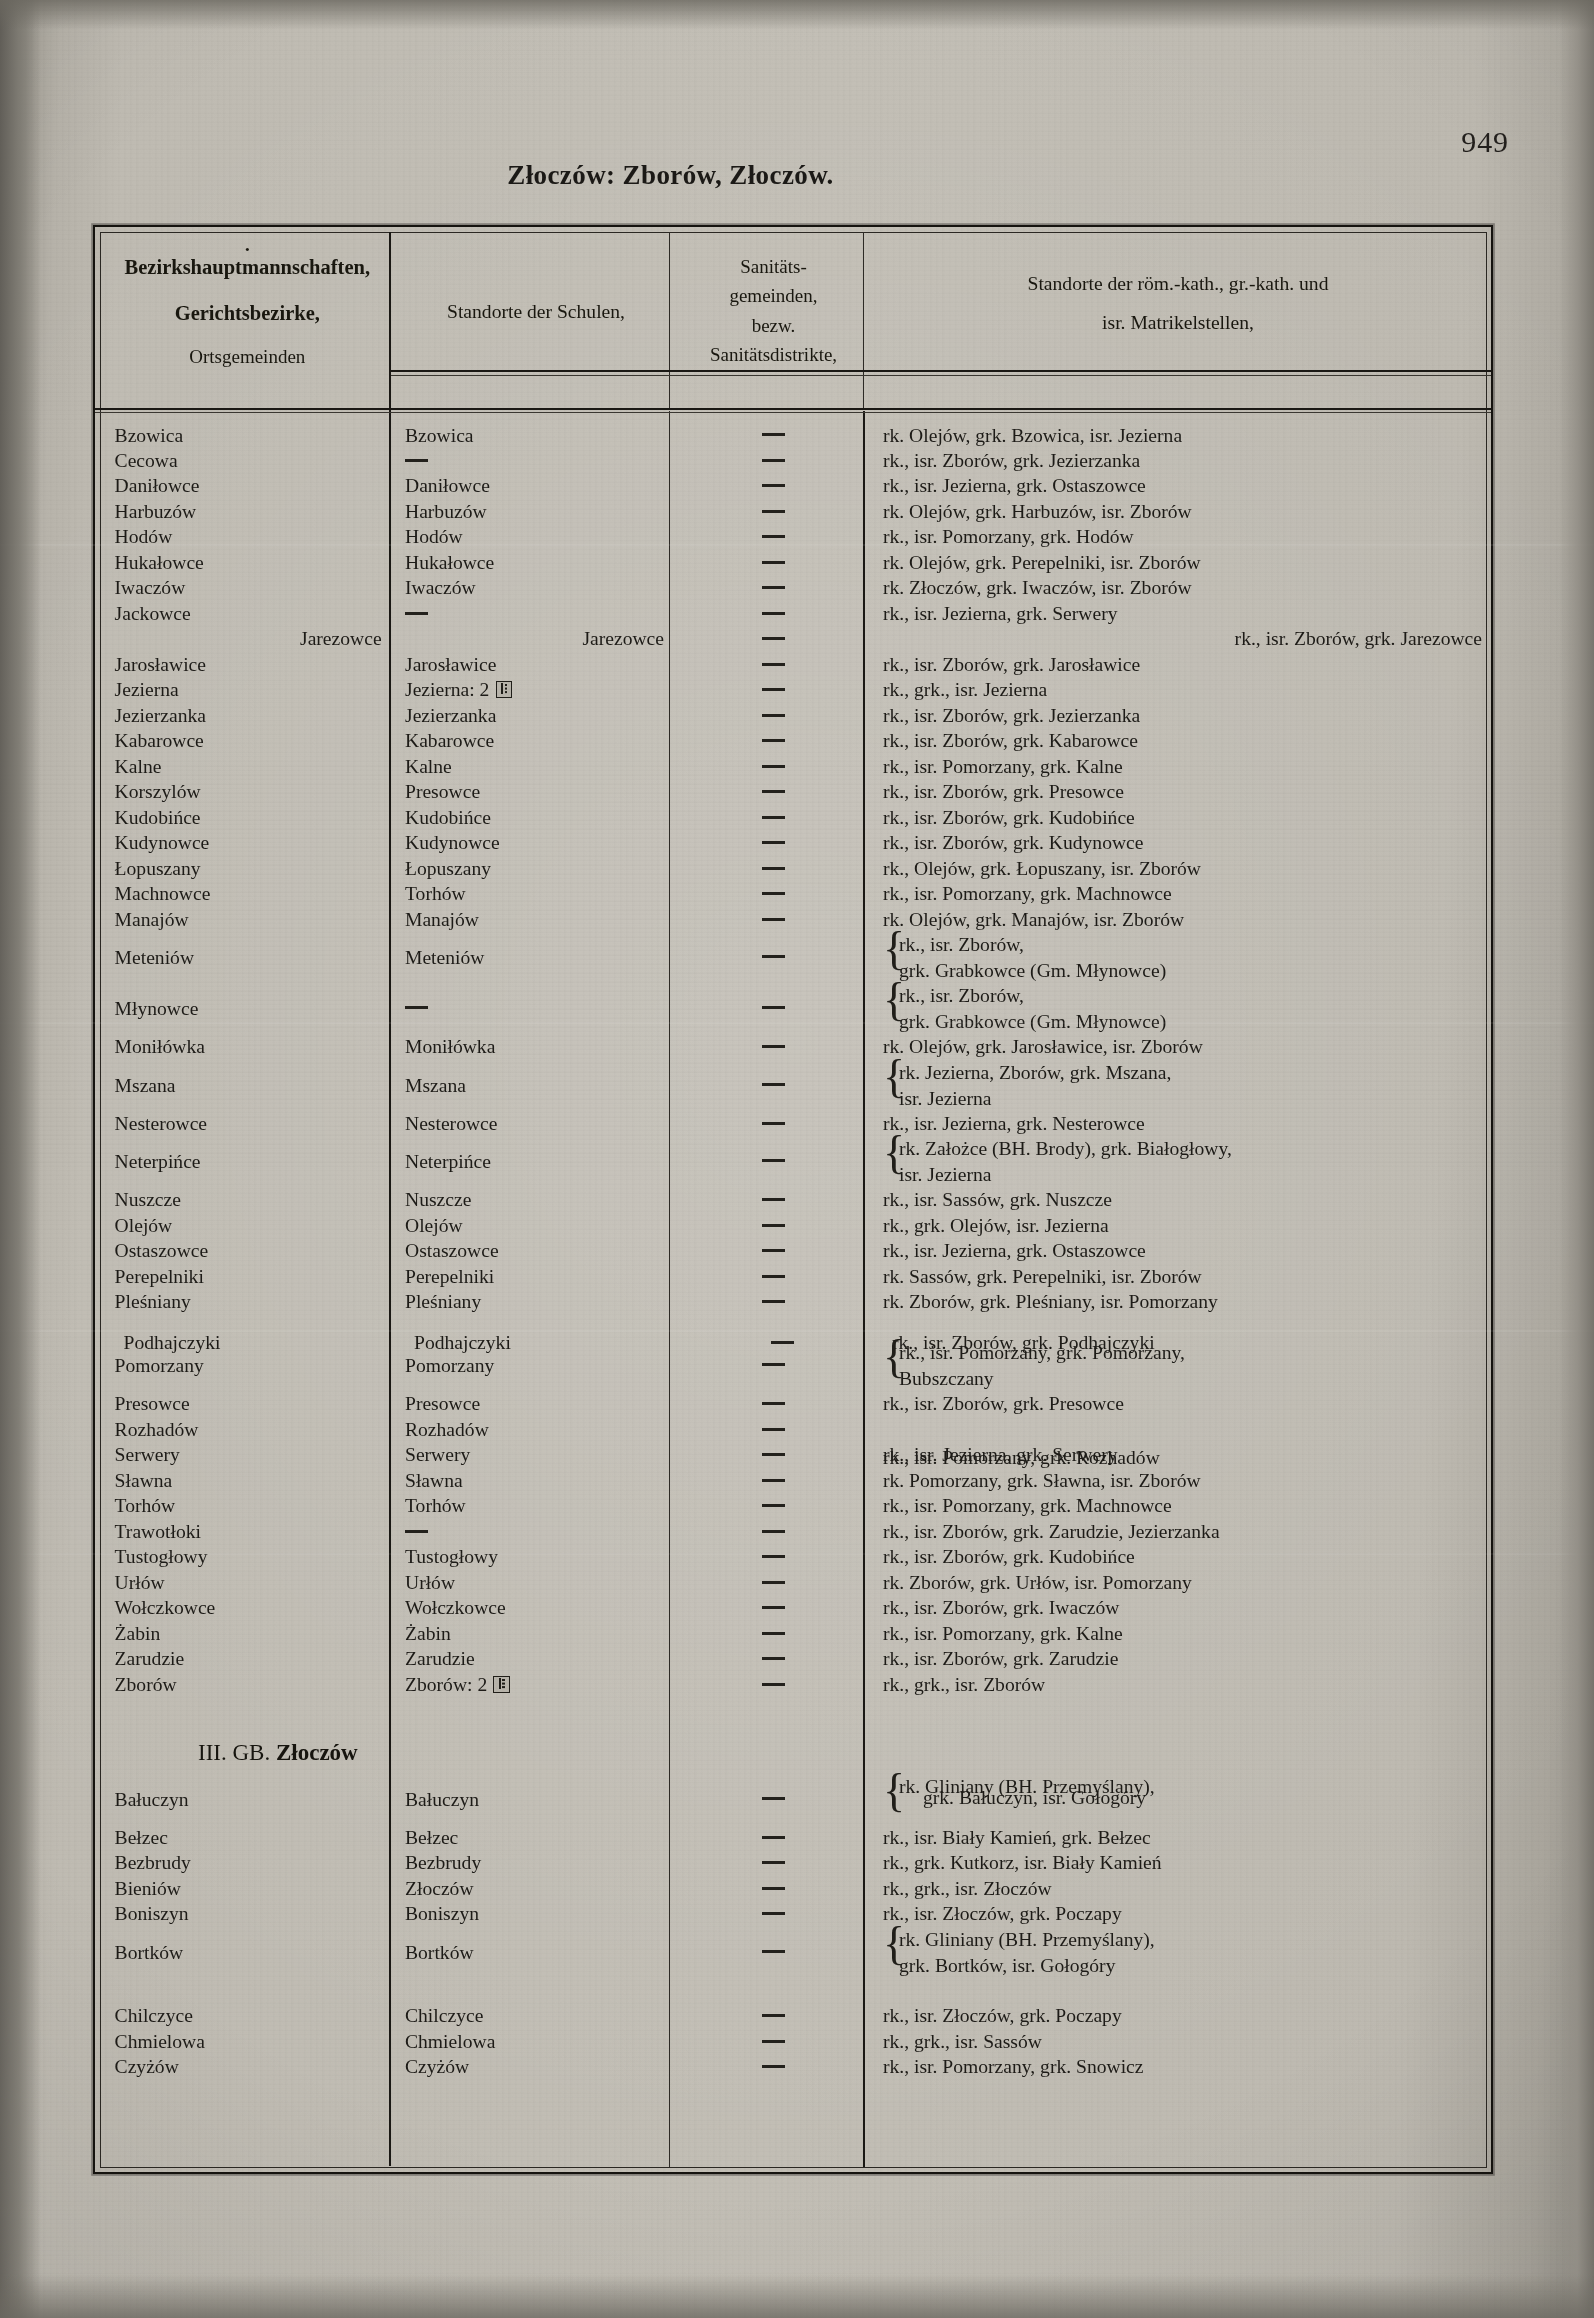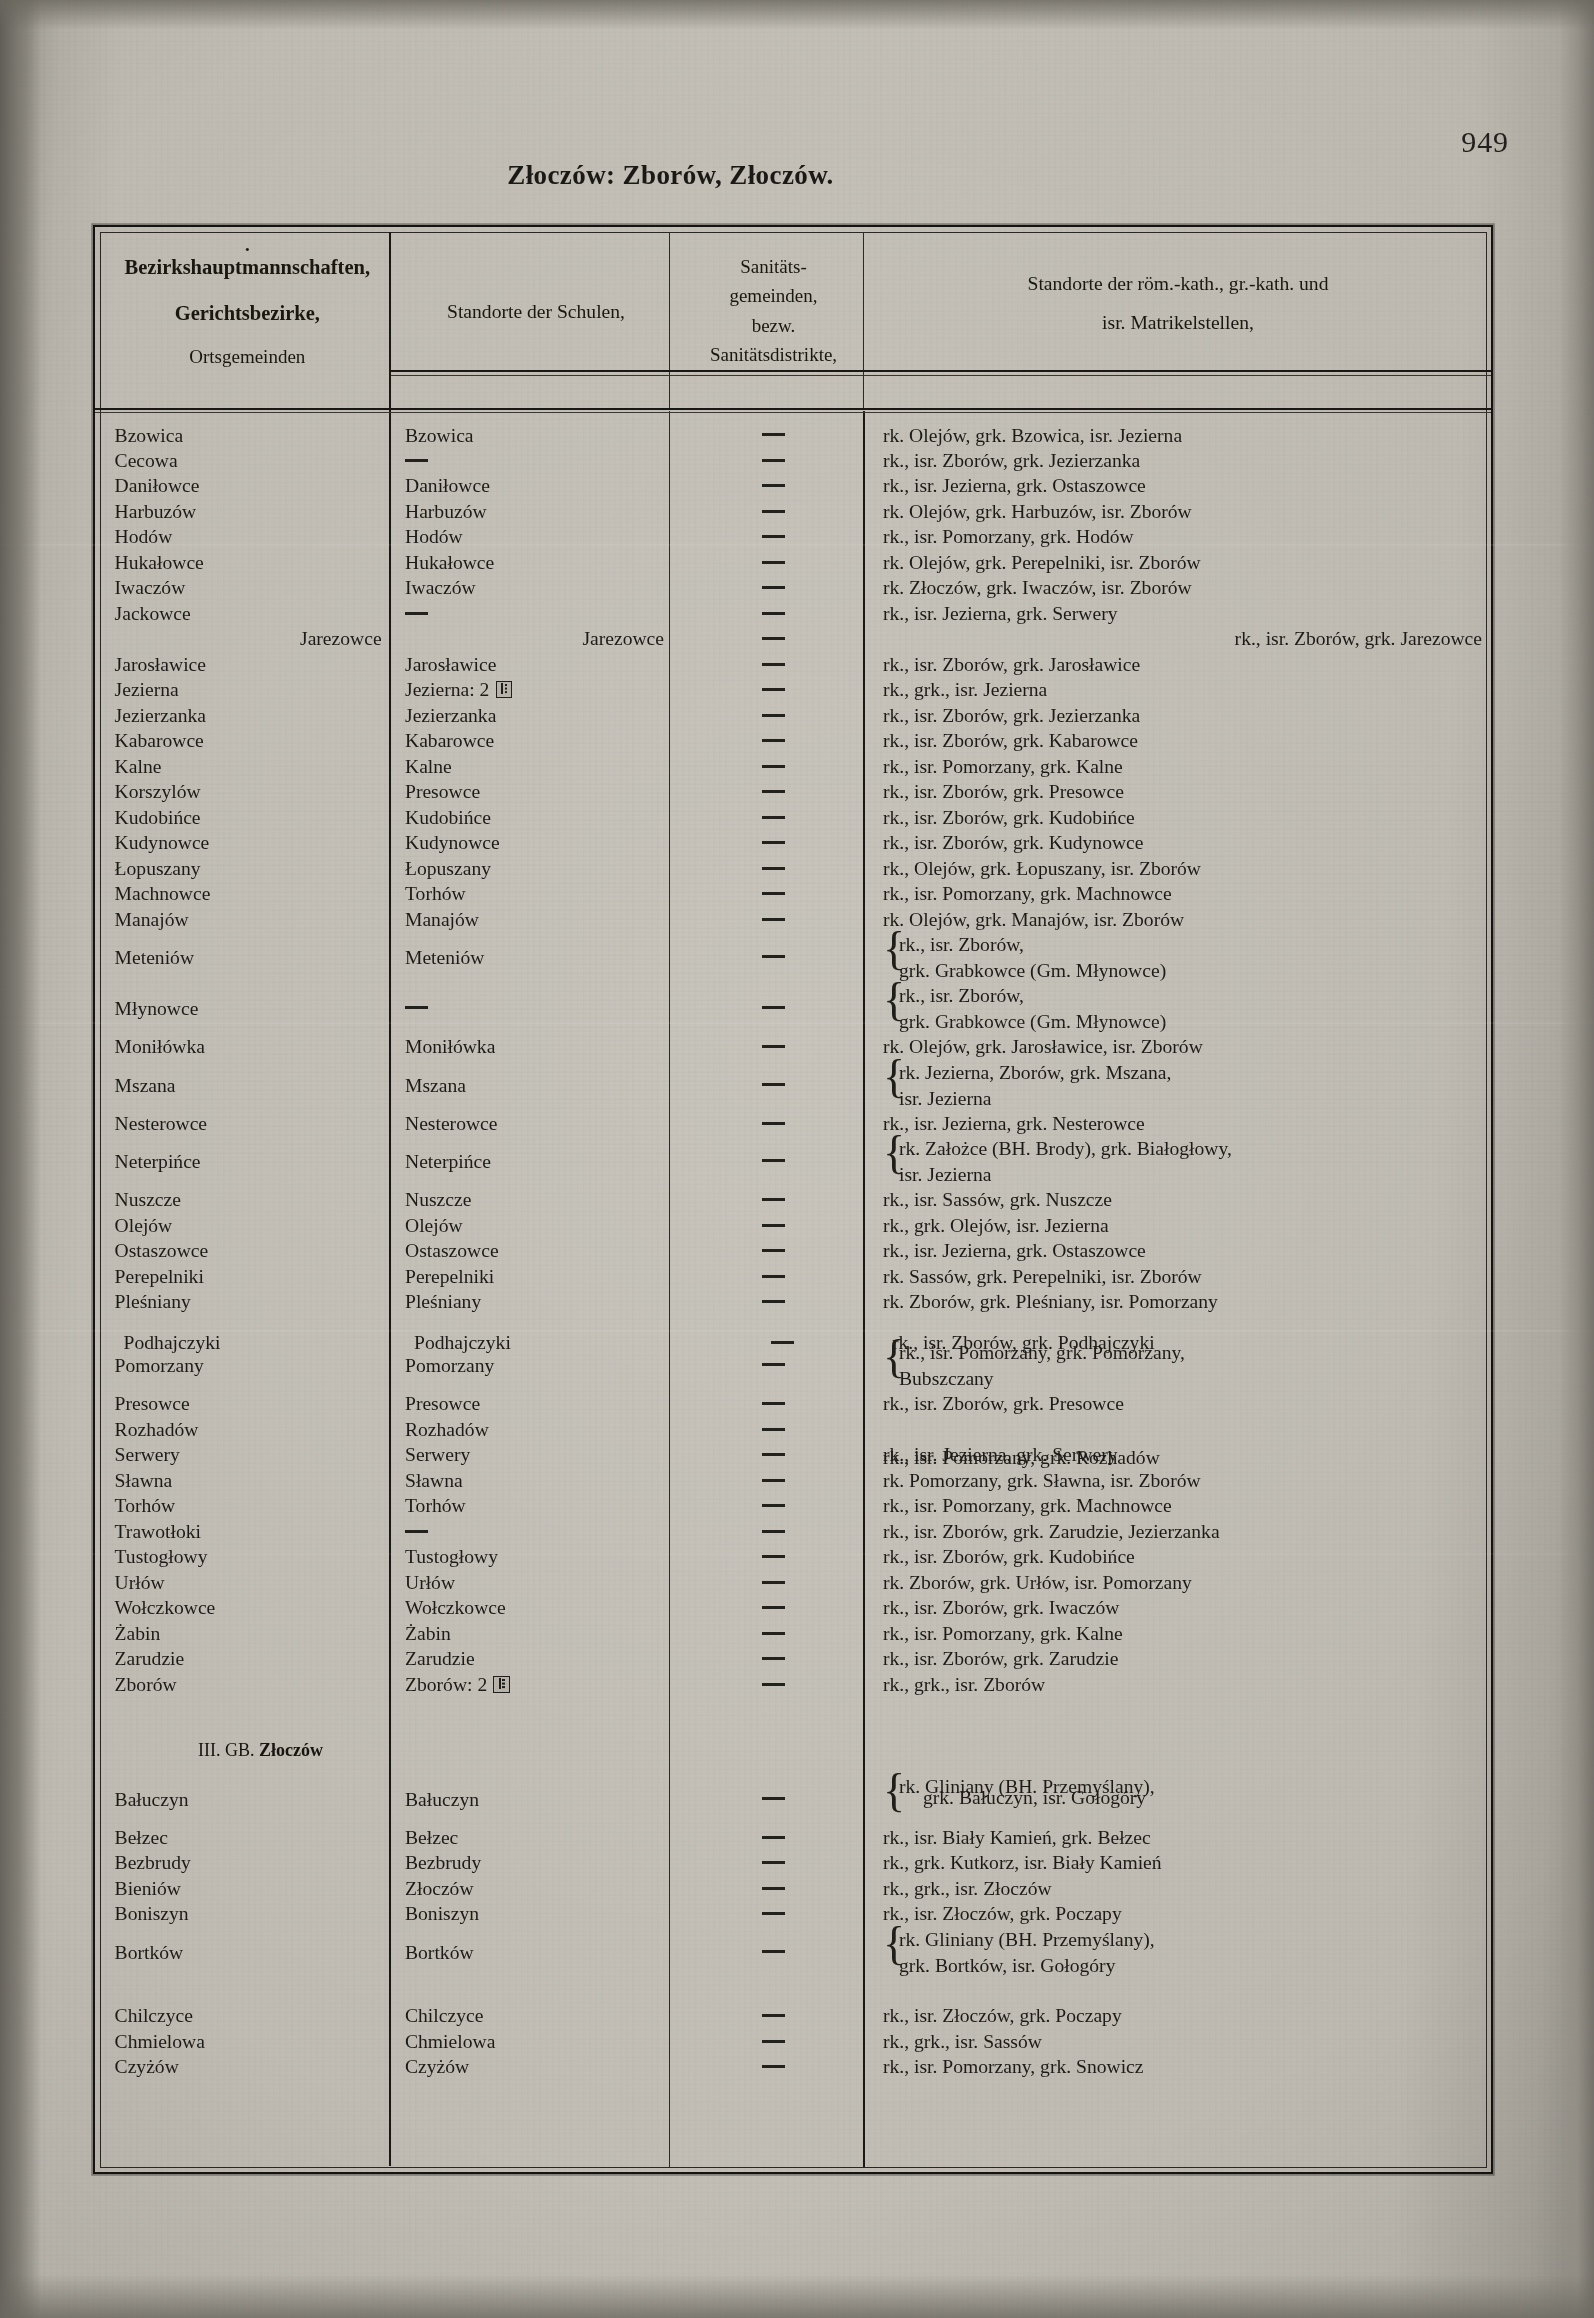--- a/index.html
+++ b/index.html
@@ -103,21 +103,21 @@
 
   
   .brace{
     position:absolute;left:788px;width:14.3px;
     font-size:46px;line-height:25px;color:#201e19;
     font-family:"Liberation Serif",serif;
   }
   .braced{position:absolute;left:804px;width:588px;font-size:19.6px;color:#1d1b17;white-space:nowrap;}
 
   .sectionhdr{
-    position:absolute;left:103px;font-size:18px;color:#17150f;
+    position:absolute;left:103px;font-size:23px;color:#17150f;
   }
   .sectionhdr b{font-weight:bold;}
 
   
   .streak{position:absolute;left:0;right:0;height:1.8px;background:rgba(255,255,255,.16);pointer-events:none;}
 </style>
 </head>
 <body>
 
 <div id="page">

